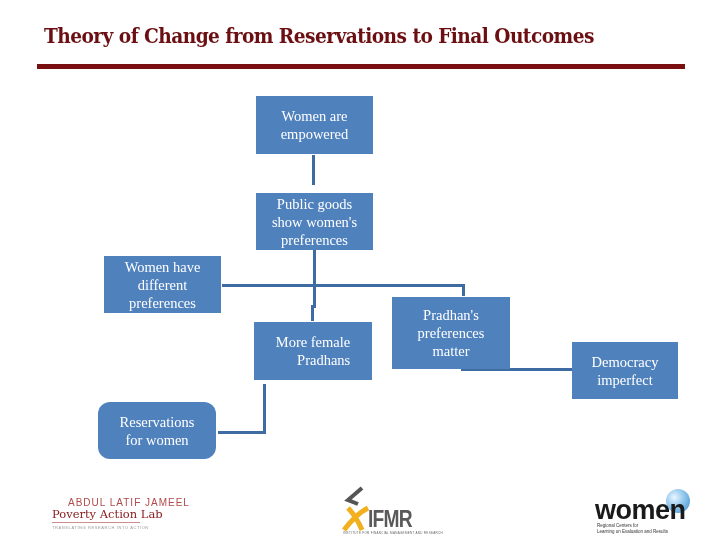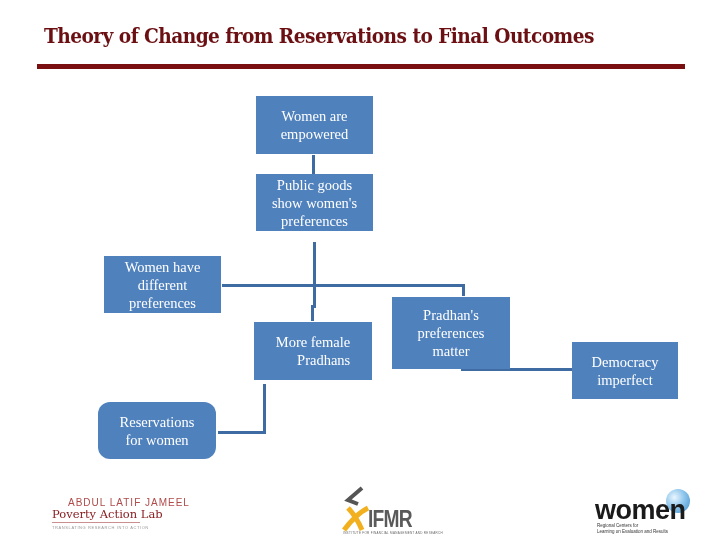--- a/index.html
+++ b/index.html
@@ -49,21 +49,21 @@
 <div class="line" style="left:311px; top:305px; width:3px; height:16px;"></div>
 <div class="line" style="left:263px; top:384px; width:3px; height:50px;"></div>
 <div class="line" style="left:218px; top:431px; width:48px; height:3px;"></div>
 <div class="line" style="left:461px; top:356px; width:3px; height:14px;"></div>
 <div class="line" style="left:461px; top:368px; width:111px; height:3px;"></div>
 
 <div class="box" style="left:256px; top:96px; width:117px; height:58px;">
   <span>Women are
 empowered</span>
 </div>
-<div class="box" style="left:256px; top:174px; width:117px; height:57px;">
+<div class="box" style="left:256px; top:193px; width:117px; height:57px;">
   <span>Public goods
 show women's
 preferences</span>
 </div>
 <div class="box" style="left:104px; top:256px; width:117px; height:57px;justify-content:center;">
   <span>Women have
 different
 preferences</span>
 </div>
 <div class="box" style="left:254px; top:322px; width:118px; height:58px;text-align:right;">

